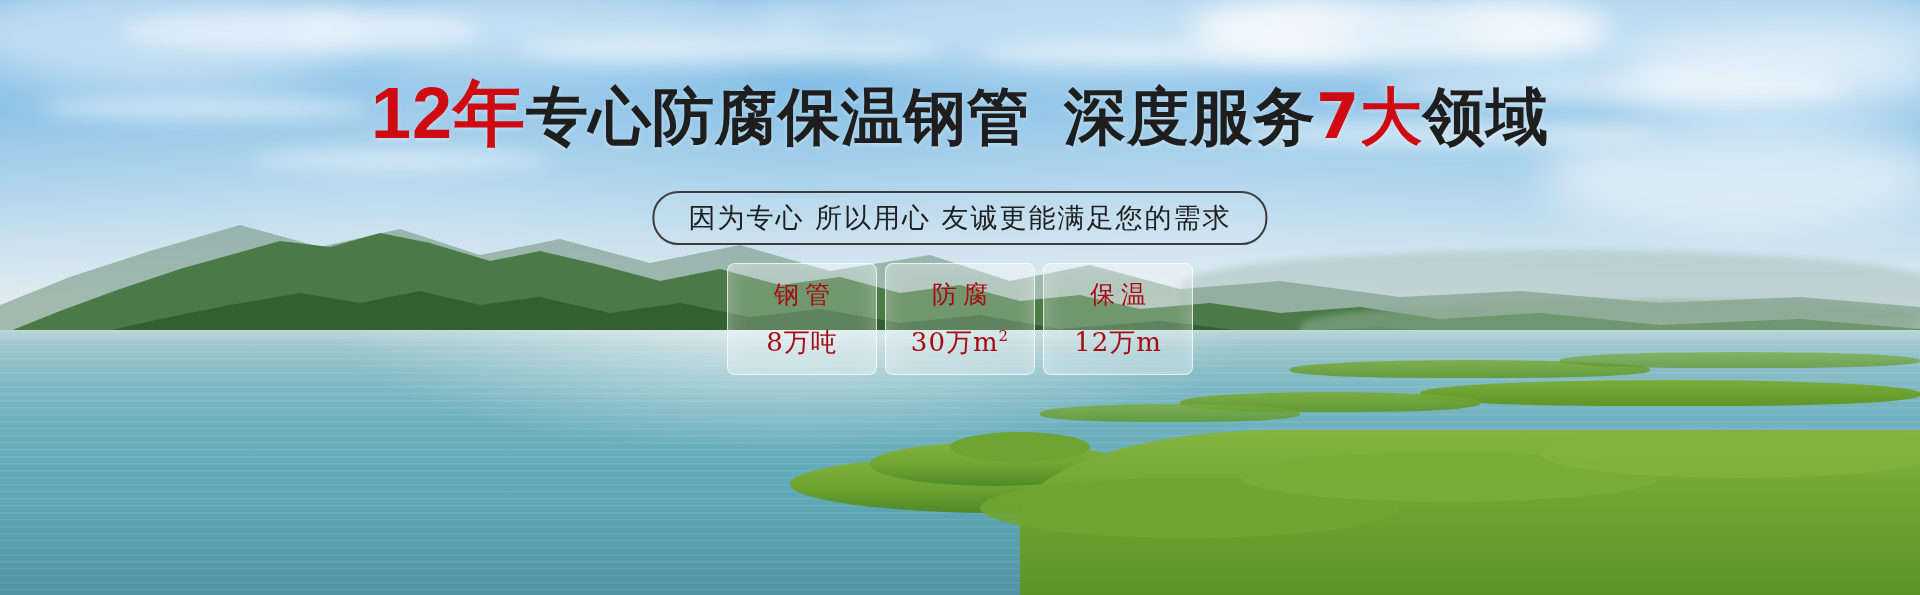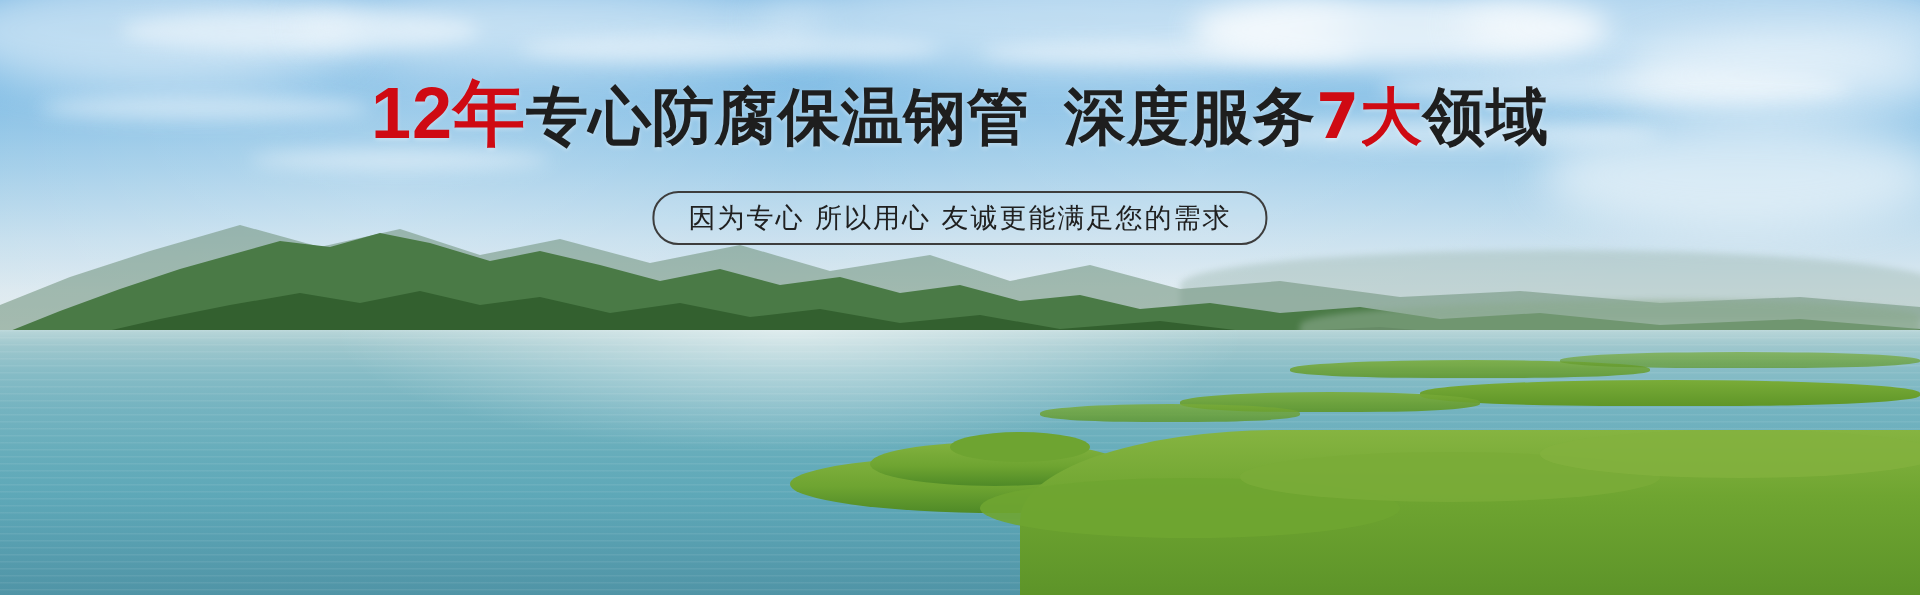--- a/index.html
+++ b/index.html
@@ -300,14 +300,32 @@
   <div class="overlay">
 
     <div class="headline">
       <span class="accent num">12年</span><span>专心防腐保温钢管</span><span class="gap"></span><span>深度服务</span><span class="accent">7大</span><span>领域</span>
     </div>
 
     <div class="subpill">
       <span>因为专心 所以用心  友诚更能满足您的需求</span>
     </div>
 
+    <div class="cards">
+
+      <div class="card">
+        <div class="card-title">钢管</div>
+        <div class="card-value"><span>8万吨</span></div>
+      </div>
+
+      <div class="card">
+        <div class="card-title">防腐</div>
+        <div class="card-value"><span>30万m</span><sup>2</sup></div>
+      </div>
+
+      <div class="card">
+        <div class="card-title">保温</div>
+        <div class="card-value"><span>12万m</span></div>
+      </div>
+
+    </div>
   </div>
 </div>
 
 </body></html>

